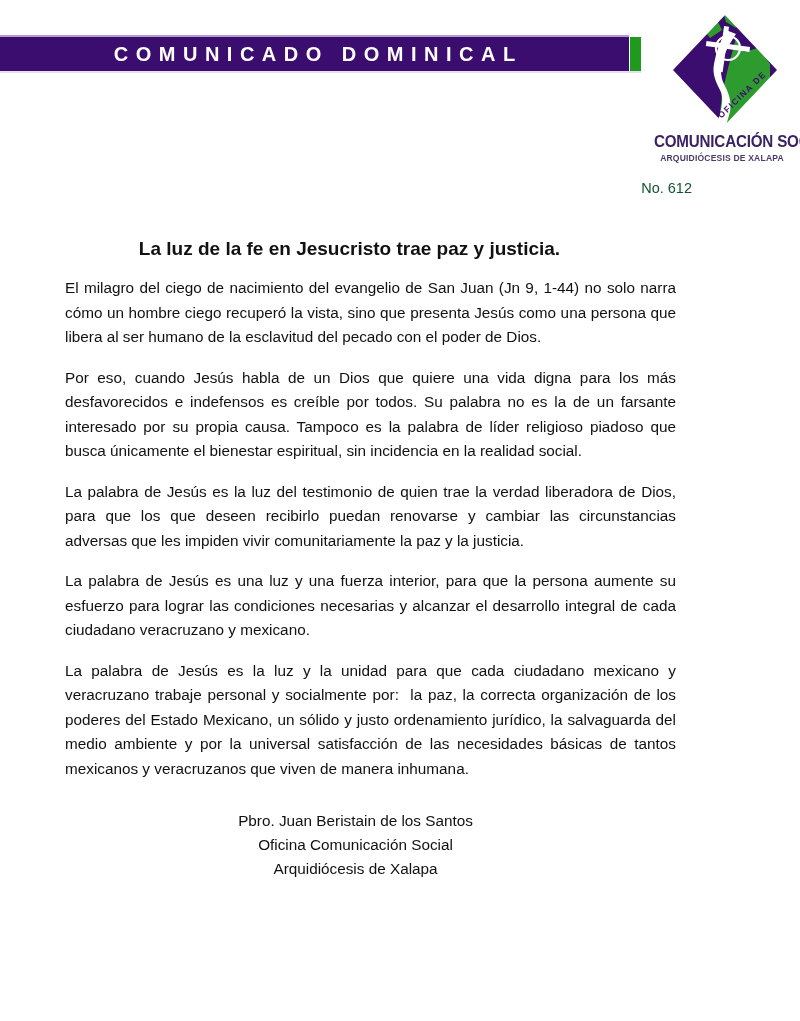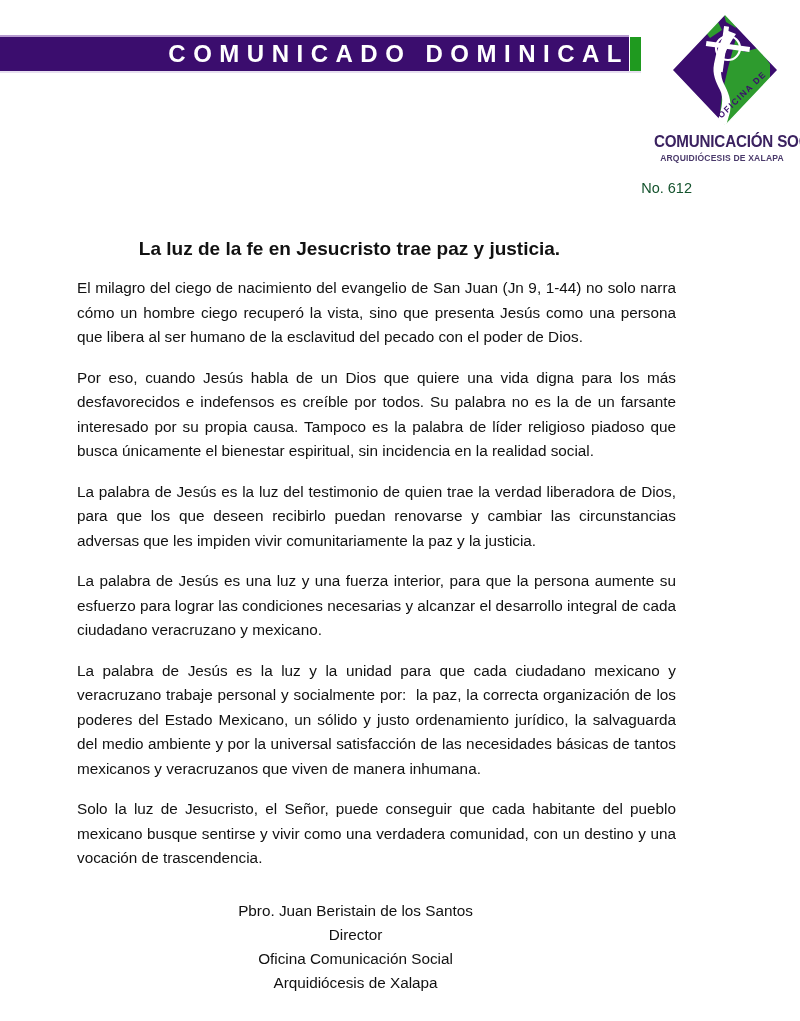--- a/index.html
+++ b/index.html
@@ -45,24 +45,24 @@
     height: 34px;
     background: #3b0d6e;
   }
   .banner-title {
     position: absolute;
     left: 0;
     top: 2px;
     width: 629px;
     height: 34px;
     line-height: 34px;
-    text-align: right;
+    text-align: center;
     color: #ffffff;
     font-weight: bold;
-    font-size: 24px;
+    font-size: 20px;
     letter-spacing: 7.5px;
     text-indent: 7.5px;
     font-family: "Liberation Sans", sans-serif;
   }
   .banner-accent {
     position: absolute;
     left: 630px;
     top: 2px;
     width: 11px;
     height: 34px;
@@ -146,21 +146,21 @@
   }
   .doc-title {
     text-align: center;
     font-weight: bold;
     font-size: 19px;
     line-height: 22px;
     margin: 0 0 16px 0;
     padding-right: 42px;
   }
   .para {
-    margin: 0 0 16px 12px;
+    margin: 0 0 16px 0;
     font-size: 15.3px;
     line-height: 24.5px;
     text-align: justify;
     text-justify: inter-word;
     hyphens: none;
     white-space: pre-wrap;
   }
   .signature {
     margin-top: 28px;
     text-align: center;
@@ -227,23 +227,21 @@
   </div>
 
   <div class="content">
     <h1 class="doc-title">La luz de la fe en Jesucristo trae paz y justicia.</h1>
 
     <p class="para">El milagro del ciego de nacimiento del evangelio de San Juan (Jn 9, 1-44) no solo narra cómo un hombre ciego recuperó la vista, sino que presenta Jesús como una persona que libera al ser humano de la esclavitud del pecado con el poder de Dios.</p>
     <p class="para">Por eso, cuando Jesús habla de un Dios que quiere una vida digna para los más desfavorecidos e indefensos es creíble por todos. Su palabra no es la de un farsante interesado por su propia causa. Tampoco es la palabra de líder religioso piadoso que busca únicamente el bienestar espiritual, sin incidencia en la realidad social.</p>
     <p class="para">La palabra de Jesús es la luz del testimonio de quien trae la verdad liberadora de Dios, para que los que deseen recibirlo puedan renovarse y cambiar las circunstancias adversas que les impiden vivir comunitariamente la paz y la justicia.</p>
     <p class="para">La palabra de Jesús es una luz y una fuerza interior, para que la persona aumente su esfuerzo para lograr las condiciones necesarias y alcanzar el desarrollo integral de cada ciudadano veracruzano y mexicano.</p>
     <p class="para">La palabra de Jesús es la luz y la unidad para que cada ciudadano mexicano y veracruzano trabaje personal y socialmente por:  la paz, la correcta organización de los poderes del Estado Mexicano, un sólido y justo ordenamiento jurídico, la salvaguarda del medio ambiente y por la universal satisfacción de las necesidades básicas de tantos mexicanos y veracruzanos que viven de manera inhumana.</p>
-    <p class="para">Solo la luz de Jesucristo, el Señor, puede conseguir que cada habitante del pueblo mexicano busque sentirse y vivir como una verdadera comunidad, con un destino y una vocación de trascendencia.</p>
 
     <div class="signature">
       <span>Pbro. Juan Beristain de los Santos</span>
-      <span>Director</span>
       <span>Oficina Comunicación Social</span>
       <span>Arquidiócesis de Xalapa</span>
     </div>
   </div>
 
 </div>
 
 </body></html>

